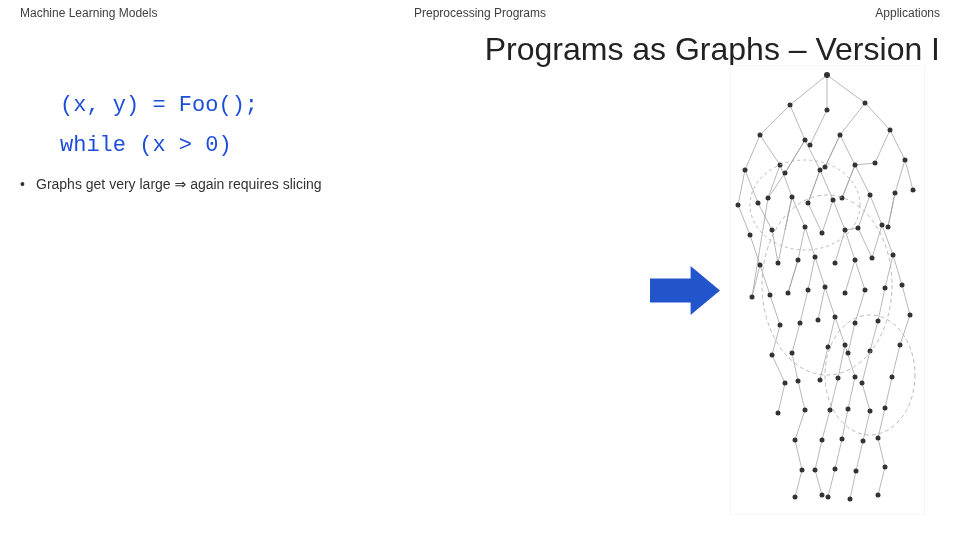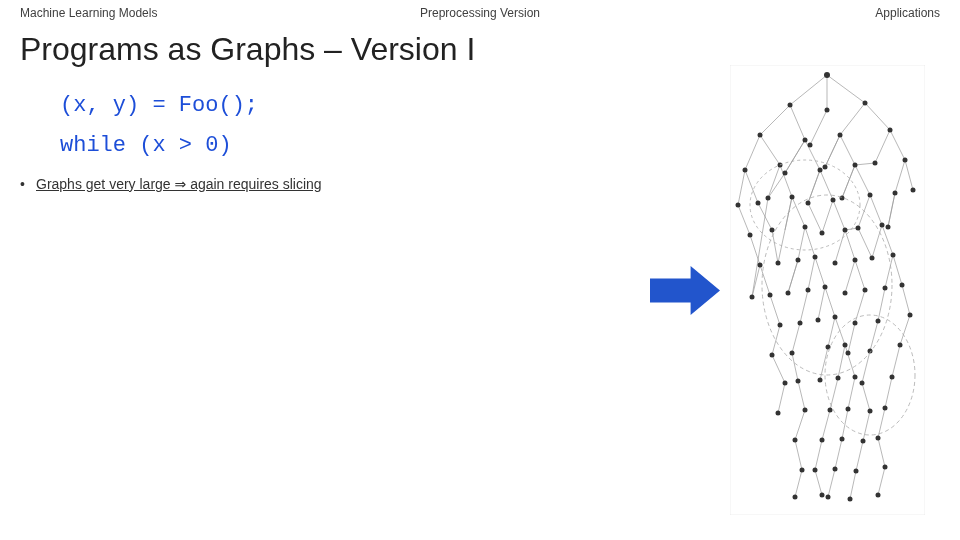--- a/index.html
+++ b/index.html
@@ -45,20 +45,21 @@
       bottom: 10px;
     }
 
     
     .slide-title {
       font-size: 32px;
       font-weight: 300;
       color: #222;
       margin-bottom: 18px;
       line-height: 1.2;
+      text-align: right;
     }
 
     
     .bullet-list {
       list-style: none;
       margin-bottom: 10px;
     }
 
     .bullet-list li {
       font-size: 15px;
@@ -117,39 +118,38 @@
       height: 100%;
     }
 
     
     .bottom-bullet {
       font-size: 14px;
       color: #333;
       padding-left: 16px;
       position: relative;
       margin-top: 6px;
-      text-decoration: underline;
     }
 
     .bottom-bullet::before {
       content: '•';
       position: absolute;
       left: 0;
     }
 
     .arrow-svg {
       display: block;
     }
   </style>
 </head>
 <body>
 
 <div class="top-nav">
   <span class="nav-item">Machine Learning Models</span>
-  <span class="nav-item center">Preprocessing Version</span>
+  <span class="nav-item center">Preprocessing Programs</span>
   <span class="nav-item">Applications</span>
 </div>
 
 <div class="main-content">
 
   <h1 class="slide-title">Programs as Graphs – Version I</h1>
 
   <div style="position: relative; width: 650px;">
 
 

